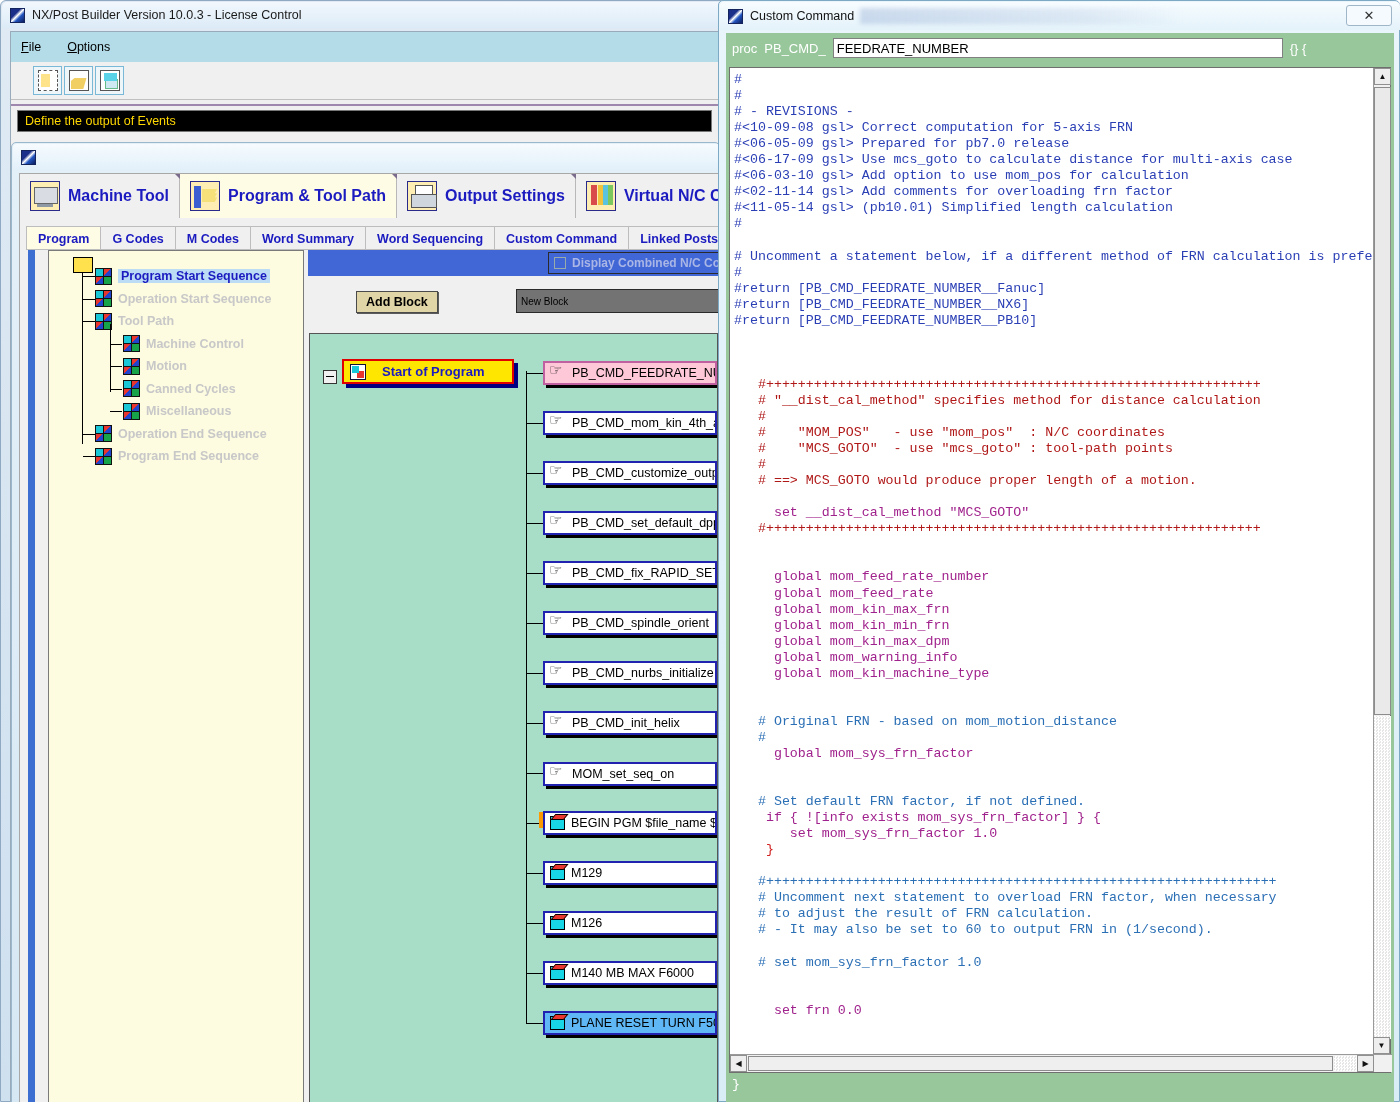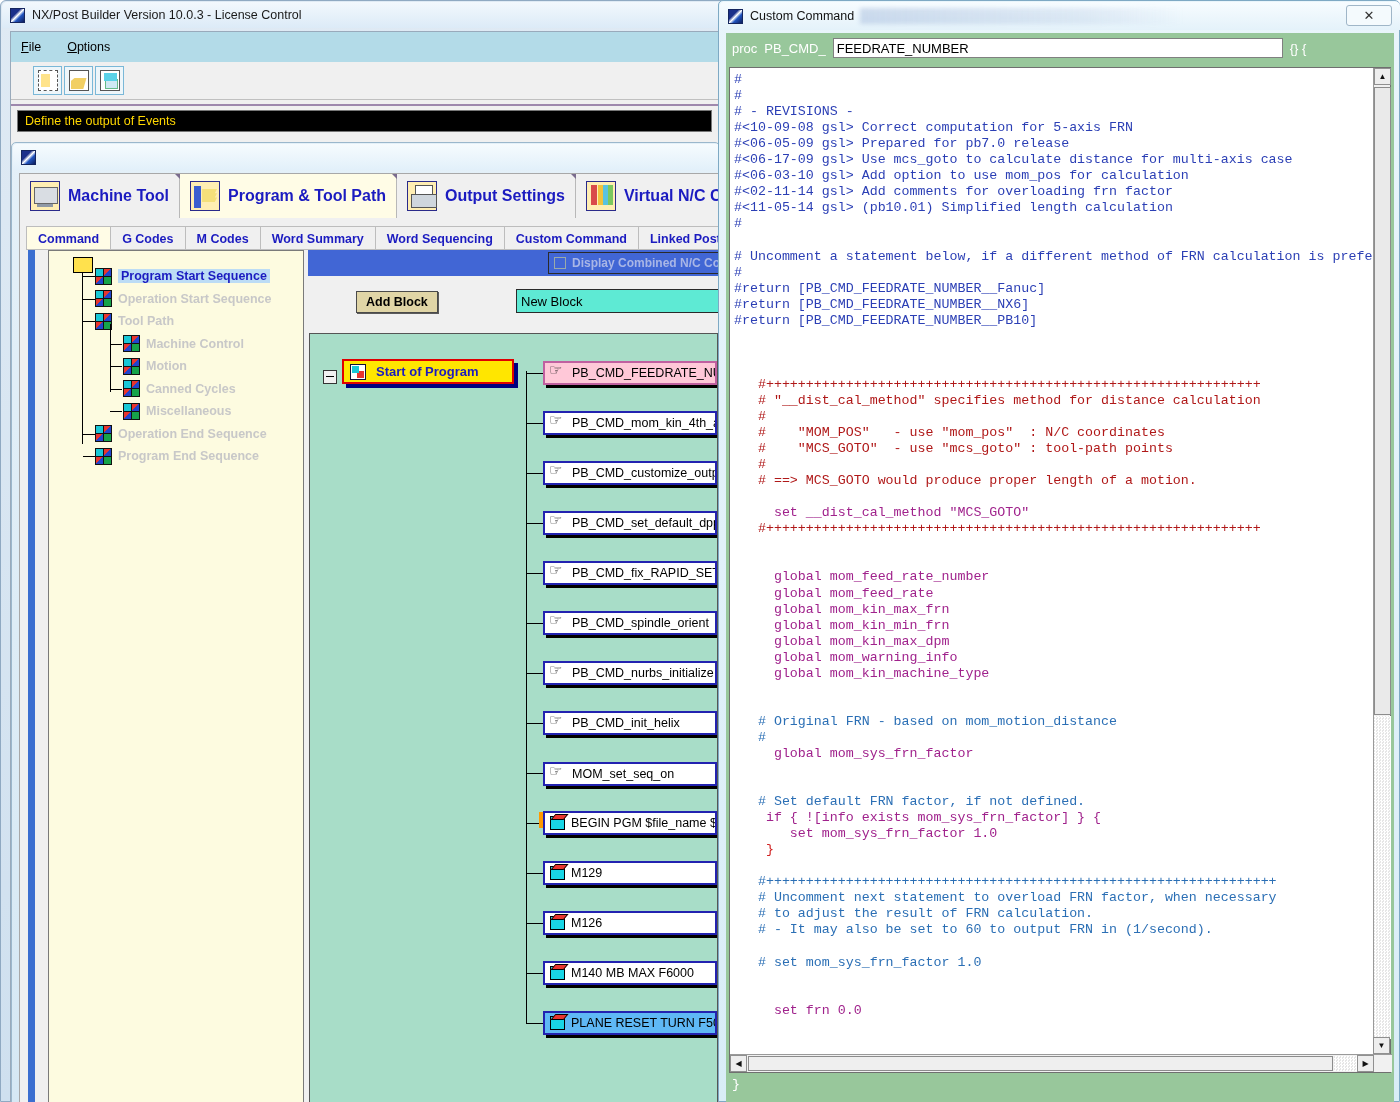--- a/index.html
+++ b/index.html
@@ -143,32 +143,32 @@
   #combined-chk { position:absolute; left:240px; top:2px; width:190px; height:22px;
                   background:#4166d5; border:1px solid #2a2a2a; display:flex; align-items:center; padding-left:5px; gap:6px;}
   .chkbox { width:12px; height:12px; border:1px solid #9aa; background:#4166d5; flex:0 0 auto;}
   #combined-label { color:#a9b6e6; font-size:12px; font-weight:bold; white-space:nowrap; }
 
   #addblock-row { position:absolute; left:0; top:34px; width:410px; height:40px; }
   #add-block-btn { position:absolute; left:48px; top:7px; padding:3px 9px;
                    background:#e0d5a6; border:1px solid #4a4a4a;
                    box-shadow:1px 1px 0 #5b5b5b; font-weight:bold; font-size:12.5px; color:#000;}
   #new-block-field { position:absolute; left:208px; top:5px; width:236px; height:24px;
-                     background:#5eead4; border:1px solid #2a2a2a; display:flex; align-items:center;
-                     padding-left:4px; font-size:13px; color:#000; }
+                     background:#737373; border:1px solid #2a2a2a; display:flex; align-items:center;
+                     padding-left:4px; font-size:10px; color:#000; }
 
   #blocks-canvas { position:absolute; left:1px; top:83px; width:409px; height:772px;
                    background:#a8ddc8; border:1px solid #555; overflow:hidden; }
   #expander { position:absolute; left:13px; top:36px; width:14px; height:14px;
               background:#f0f0f0; border:1px solid #333; }
   #expander:after { content:""; position:absolute; left:2px; top:5px; width:8px; height:1px; background:#000; }
 
   #start-node { position:absolute; left:32px; top:25px; width:172px; height:25px;
                 background:#ffe600; border:2px solid #e00000; box-shadow:4px 4px 0 #000080;
-                display:flex; align-items:center; padding-left:6px; gap:10px;}
+                display:flex; align-items:center; padding-left:6px; gap:16px;}
   #start-ico { width:16px; height:16px; background:#ffffff; border:1px solid #113;
                position:relative; flex:0 0 auto;}
   #start-ico:after{content:"";position:absolute;left:1px;top:1px;width:7px;height:7px;background:#19c7d6;}
   #start-ico:before{content:"";position:absolute;right:1px;bottom:1px;width:7px;height:7px;background:#e8352e;}
   #start-label { font-weight:bold; color:#1b1bc0; font-size:13px; }
 
   .bus { position:absolute; left:216px; top:37px; width:1px; background:#000; }
   .blk-stub { position:absolute; left:216px; width:18px; height:1px; background:#000; }
   .blk {
     position:absolute; left:233px; width:174px; height:24px; background:#fff;
@@ -304,21 +304,21 @@
             <span class="mtab-label">Output Settings</span>
           </div>
           <div class="mtab">
             <span class="mtab-ico ico-vnc"></span>
             <span class="mtab-label">Virtual N/C C</span>
           </div>
         </div>
 
         <div id="sub-tabs">
             <div class="stab sel">
-              <span>Command</span>
+              <span>Program</span>
             </div>
             <div class="stab">
               <span>G Codes</span>
             </div>
             <div class="stab">
               <span>M Codes</span>
             </div>
             <div class="stab">
               <span>Word Summary</span>
             </div>

